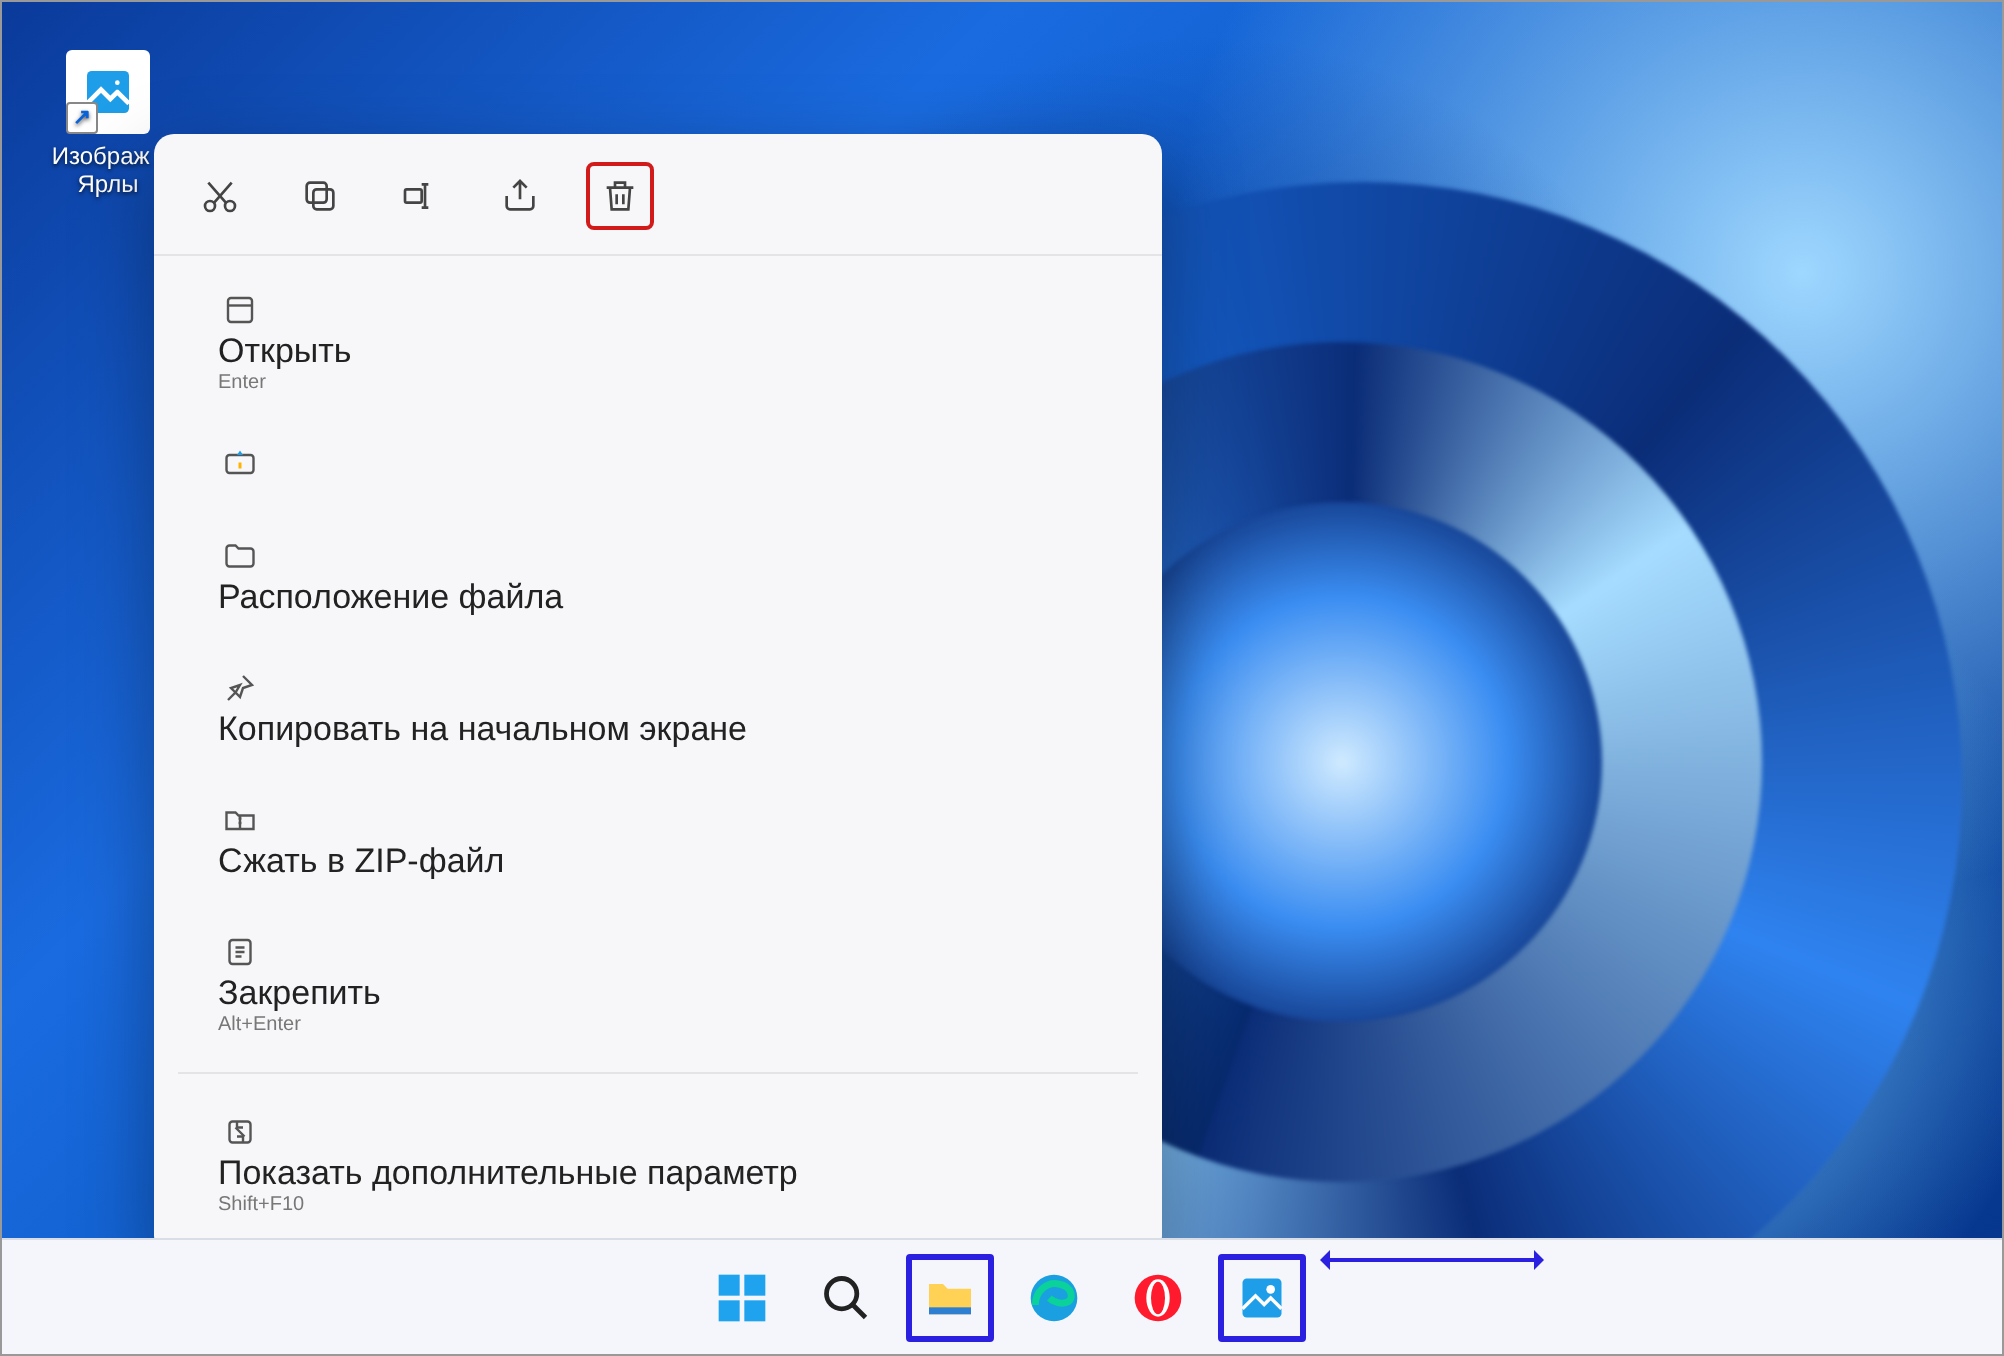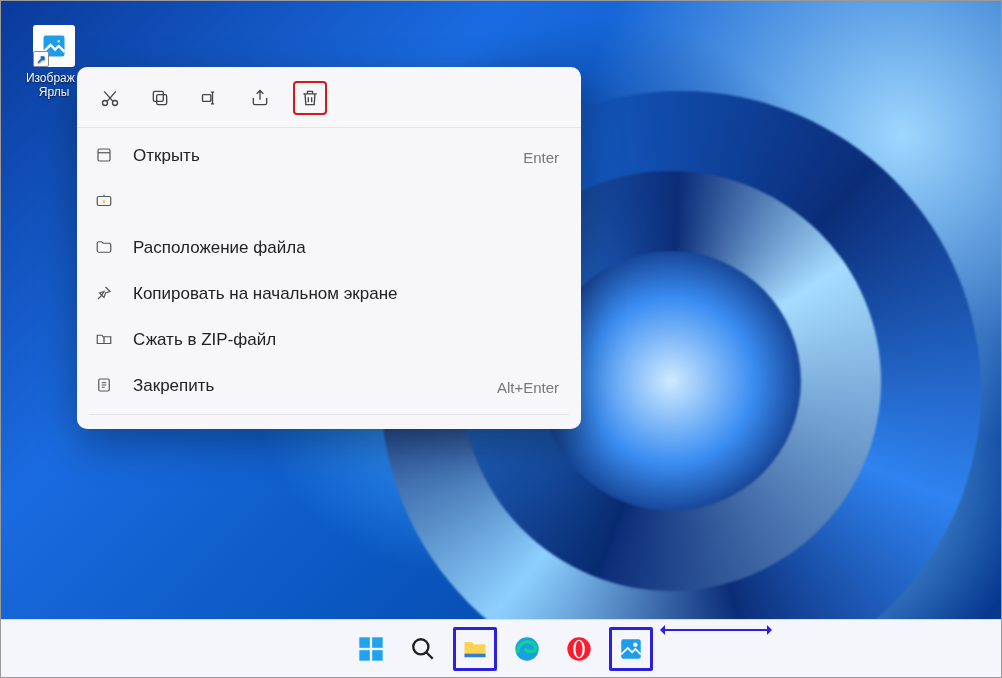--- a/index.html
+++ b/index.html
@@ -65,27 +65,27 @@
   .cm-topbtn {
     width:34px;height:34px;border-radius:6px;
     display:flex;align-items:center;justify-content:center;
     color:#444;
   }
   .cm-topbtn.highlight {
     border:2px solid #d21a1a; border-radius:4px;
   }
   .cm-sep { height:1px;background:#e4e4e8;margin:2px 0 4px;}
   .cm-item {
-    display:flex;align-items:flex-end;
-    padding: 12px 22px 12px 16px;
-    color:#222; font-size:17px;
+    display:flex;align-items:flex-start;
+    padding: 12px 22px 12px 32px;
+    color:#222; font-size:17px;flex-direction:column;
   }
   .cm-item .ic { width:22px;height:22px;margin-right:18px;color:#555;display:flex;align-items:center;justify-content:center;}
   .cm-item .lab { flex:1; }
-  .cm-item .sc { color:#777; font-size:15px;}
+  .cm-item .sc { color:#777; font-size:10px;}
   .cm-sep2 { height:1px;background:#e4e4e8;margin:6px 12px;}
 
   
   .taskbar {
     position:absolute;left:0;right:0;bottom:0;height:58px;
     background:#f4f6fb;border-top:1px solid #d9dde5;
     display:flex;align-items:center;justify-content:center;gap:8px;
   }
   .tb-btn{width:44px;height:44px;border-radius:6px;display:flex;align-items:center;justify-content:center;}
   .annot-box{border:3px solid #2b1fe0;border-radius:2px;padding:2px;}
@@ -217,20 +217,31 @@
           <rect x="5" y="4" width="14" height="16" rx="2"></rect>
           <path d="M9 9 H15 M9 12 H15 M9 15 H13"></path>
         </svg>
     </span>
     <span class="lab">Закрепить</span>
     <span class="sc">Alt+Enter</span>
   </div>
 
   <div class="cm-sep2"></div>
 
+  <div class="cm-item">
+    <span class="ic">
+      <svg width="18" height="18" viewBox="0 0 24 24" fill="none" stroke="currentColor" stroke-width="1.6">
+          <rect x="5" y="5" width="14" height="14" rx="2"></rect>
+          <path d="M10 9 L14 9 M10 9 L10 5 M14 15 L10 15 M14 15 L14 19"></path>
+          <path d="M9 9 L15 15"></path>
+        </svg>
+    </span>
+    <span class="lab">Показать дополнительные параметр</span>
+    <span class="sc">Shift+F10</span>
+  </div>
 </div>
 
 <div class="taskbar">
   <div class="tb-btn">
     <svg width="28" height="28" viewBox="0 0 24 24">
       <rect x="2" y="2" width="9" height="9" fill="#1fa3ef"></rect>
         <rect x="13" y="2" width="9" height="9" fill="#1fa3ef"></rect>
       <rect x="2" y="13" width="9" height="9" fill="#1fa3ef"></rect>
         <rect x="13" y="13" width="9" height="9" fill="#1fa3ef"></rect>
     </svg>

